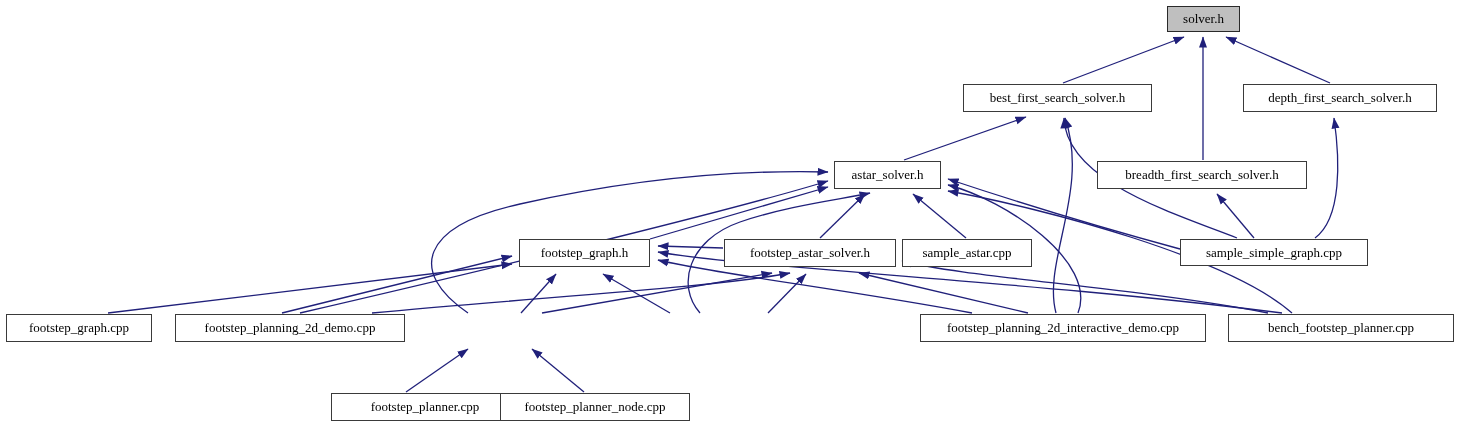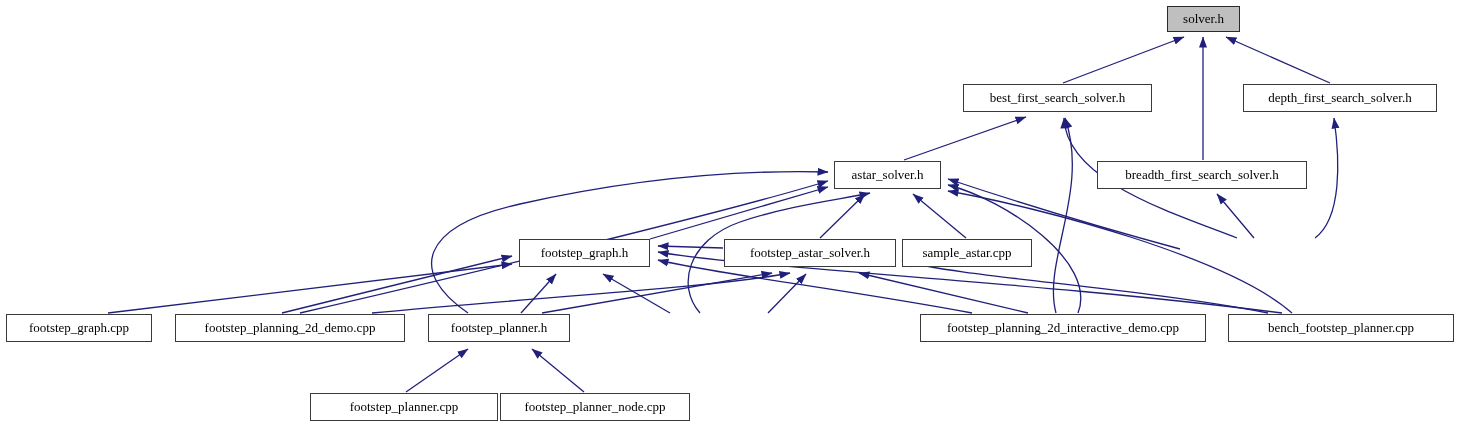--- a/index.html
+++ b/index.html
@@ -90,29 +90,29 @@
   <div class="node" style="left:834px;top:161px;width:107px;height:28px">astar_solver.h</div>
 
   <div class="node" style="left:1097px;top:161px;width:210px;height:28px">breadth_first_search_solver.h</div>
 
   <div class="node" style="left:519px;top:239px;width:131px;height:28px">footstep_graph.h</div>
 
   <div class="node" style="left:724px;top:239px;width:172px;height:28px">footstep_astar_solver.h</div>
 
   <div class="node" style="left:902px;top:239px;width:130px;height:28px">sample_astar.cpp</div>
 
+  <div class="node" style="left:1180px;top:239px;width:188px;height:27px">sample_simple_graph.cpp</div>
 
   <div class="node" style="left:6px;top:314px;width:146px;height:28px">footstep_graph.cpp</div>
 
   <div class="node" style="left:175px;top:314px;width:230px;height:28px">footstep_planning_2d_demo.cpp</div>
 
-  <div class="node" style="left:428px;top:314px;width:142px;height:28px">footstep_planner.h</div>
 
 
   <div class="node" style="left:920px;top:314px;width:286px;height:28px">footstep_planning_2d_interactive_demo.cpp</div>
 
   <div class="node" style="left:1228px;top:314px;width:226px;height:28px">bench_footstep_planner.cpp</div>
 
-  <div class="node" style="left:310px;top:393px;width:188px;height:28px">footstep_planner.cpp</div>
+  <div class="node" style="left:331px;top:393px;width:188px;height:28px">footstep_planner.cpp</div>
 
   <div class="node" style="left:500px;top:393px;width:190px;height:28px">footstep_planner_node.cpp</div>
 
 </div>
 
 </body></html>

